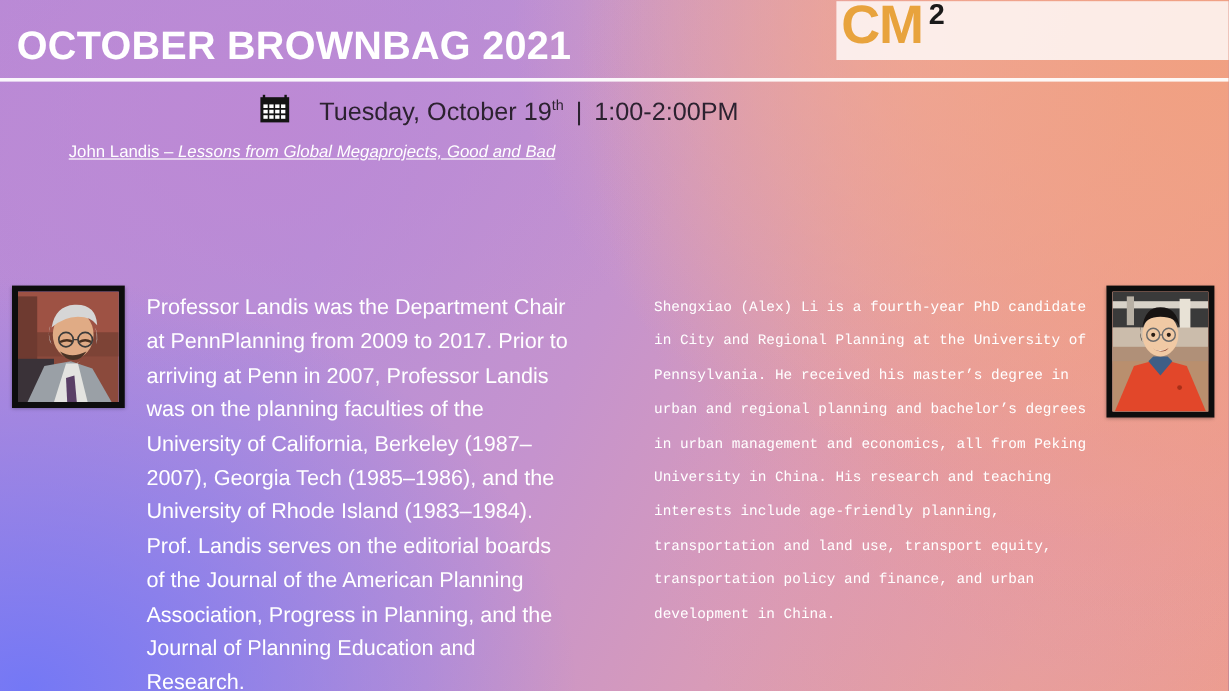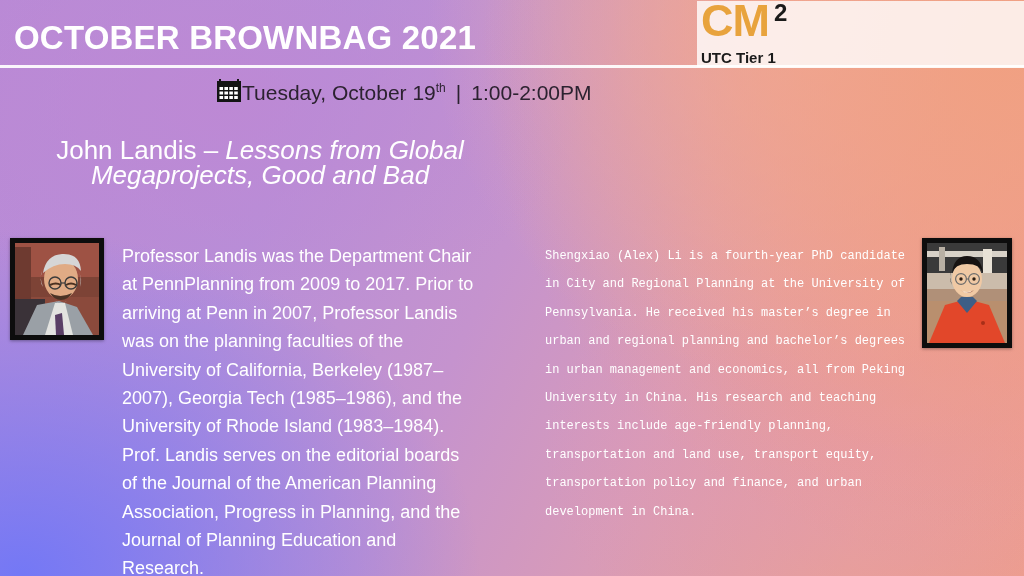--- a/index.html
+++ b/index.html
@@ -43,21 +43,21 @@
     height: 3px;
     background: rgba(255,255,255,0.92);
   }
 
   
   .logo {
     position: absolute;
     left: 697px;
     top: 1px;
     width: 327px;
-    height: 66px;
+    height: 49px;
     background: rgba(255,255,255,0.80);
     display: flex;
     align-items: stretch;
     overflow: hidden;
   }
   .logo-mark {
     width: 96px;
     position: relative;
     flex: 0 0 96px;
   }
@@ -108,42 +108,43 @@
     white-space: nowrap;
   }
 
   
   .daterow {
     position: absolute;
     left: 216px;
     top: 78px;
     display: flex;
     align-items: center;
-    gap: 0;
+    gap: 24px;
     text-align: center;
   }
   .cal-icon { display: block; }
   .datetext {
     font-size: 21px;
     color: #2c2230;
     white-space: nowrap;
   }
   .datetext sup { font-size: 12px; }
   .sep { padding: 0 10px; color: #2c2230; }
 
   
   .col-left-head {
     position: absolute;
     left: 50px;
-    top: 138px;
+    top: 114px;
     width: 420px;
     text-align: center;
-    font-size: 26px;
+    font-size: 14px;
     line-height: 25px;
     color: #ffffff;
+    text-decoration: underline;
   }
   .col-right-head {
     position: absolute;
     left: 516px;
     top: 126px;
     width: 450px;
     text-align: center;
     font-size: 19.5px;
     line-height: 27px;
     color: #ffffff;

